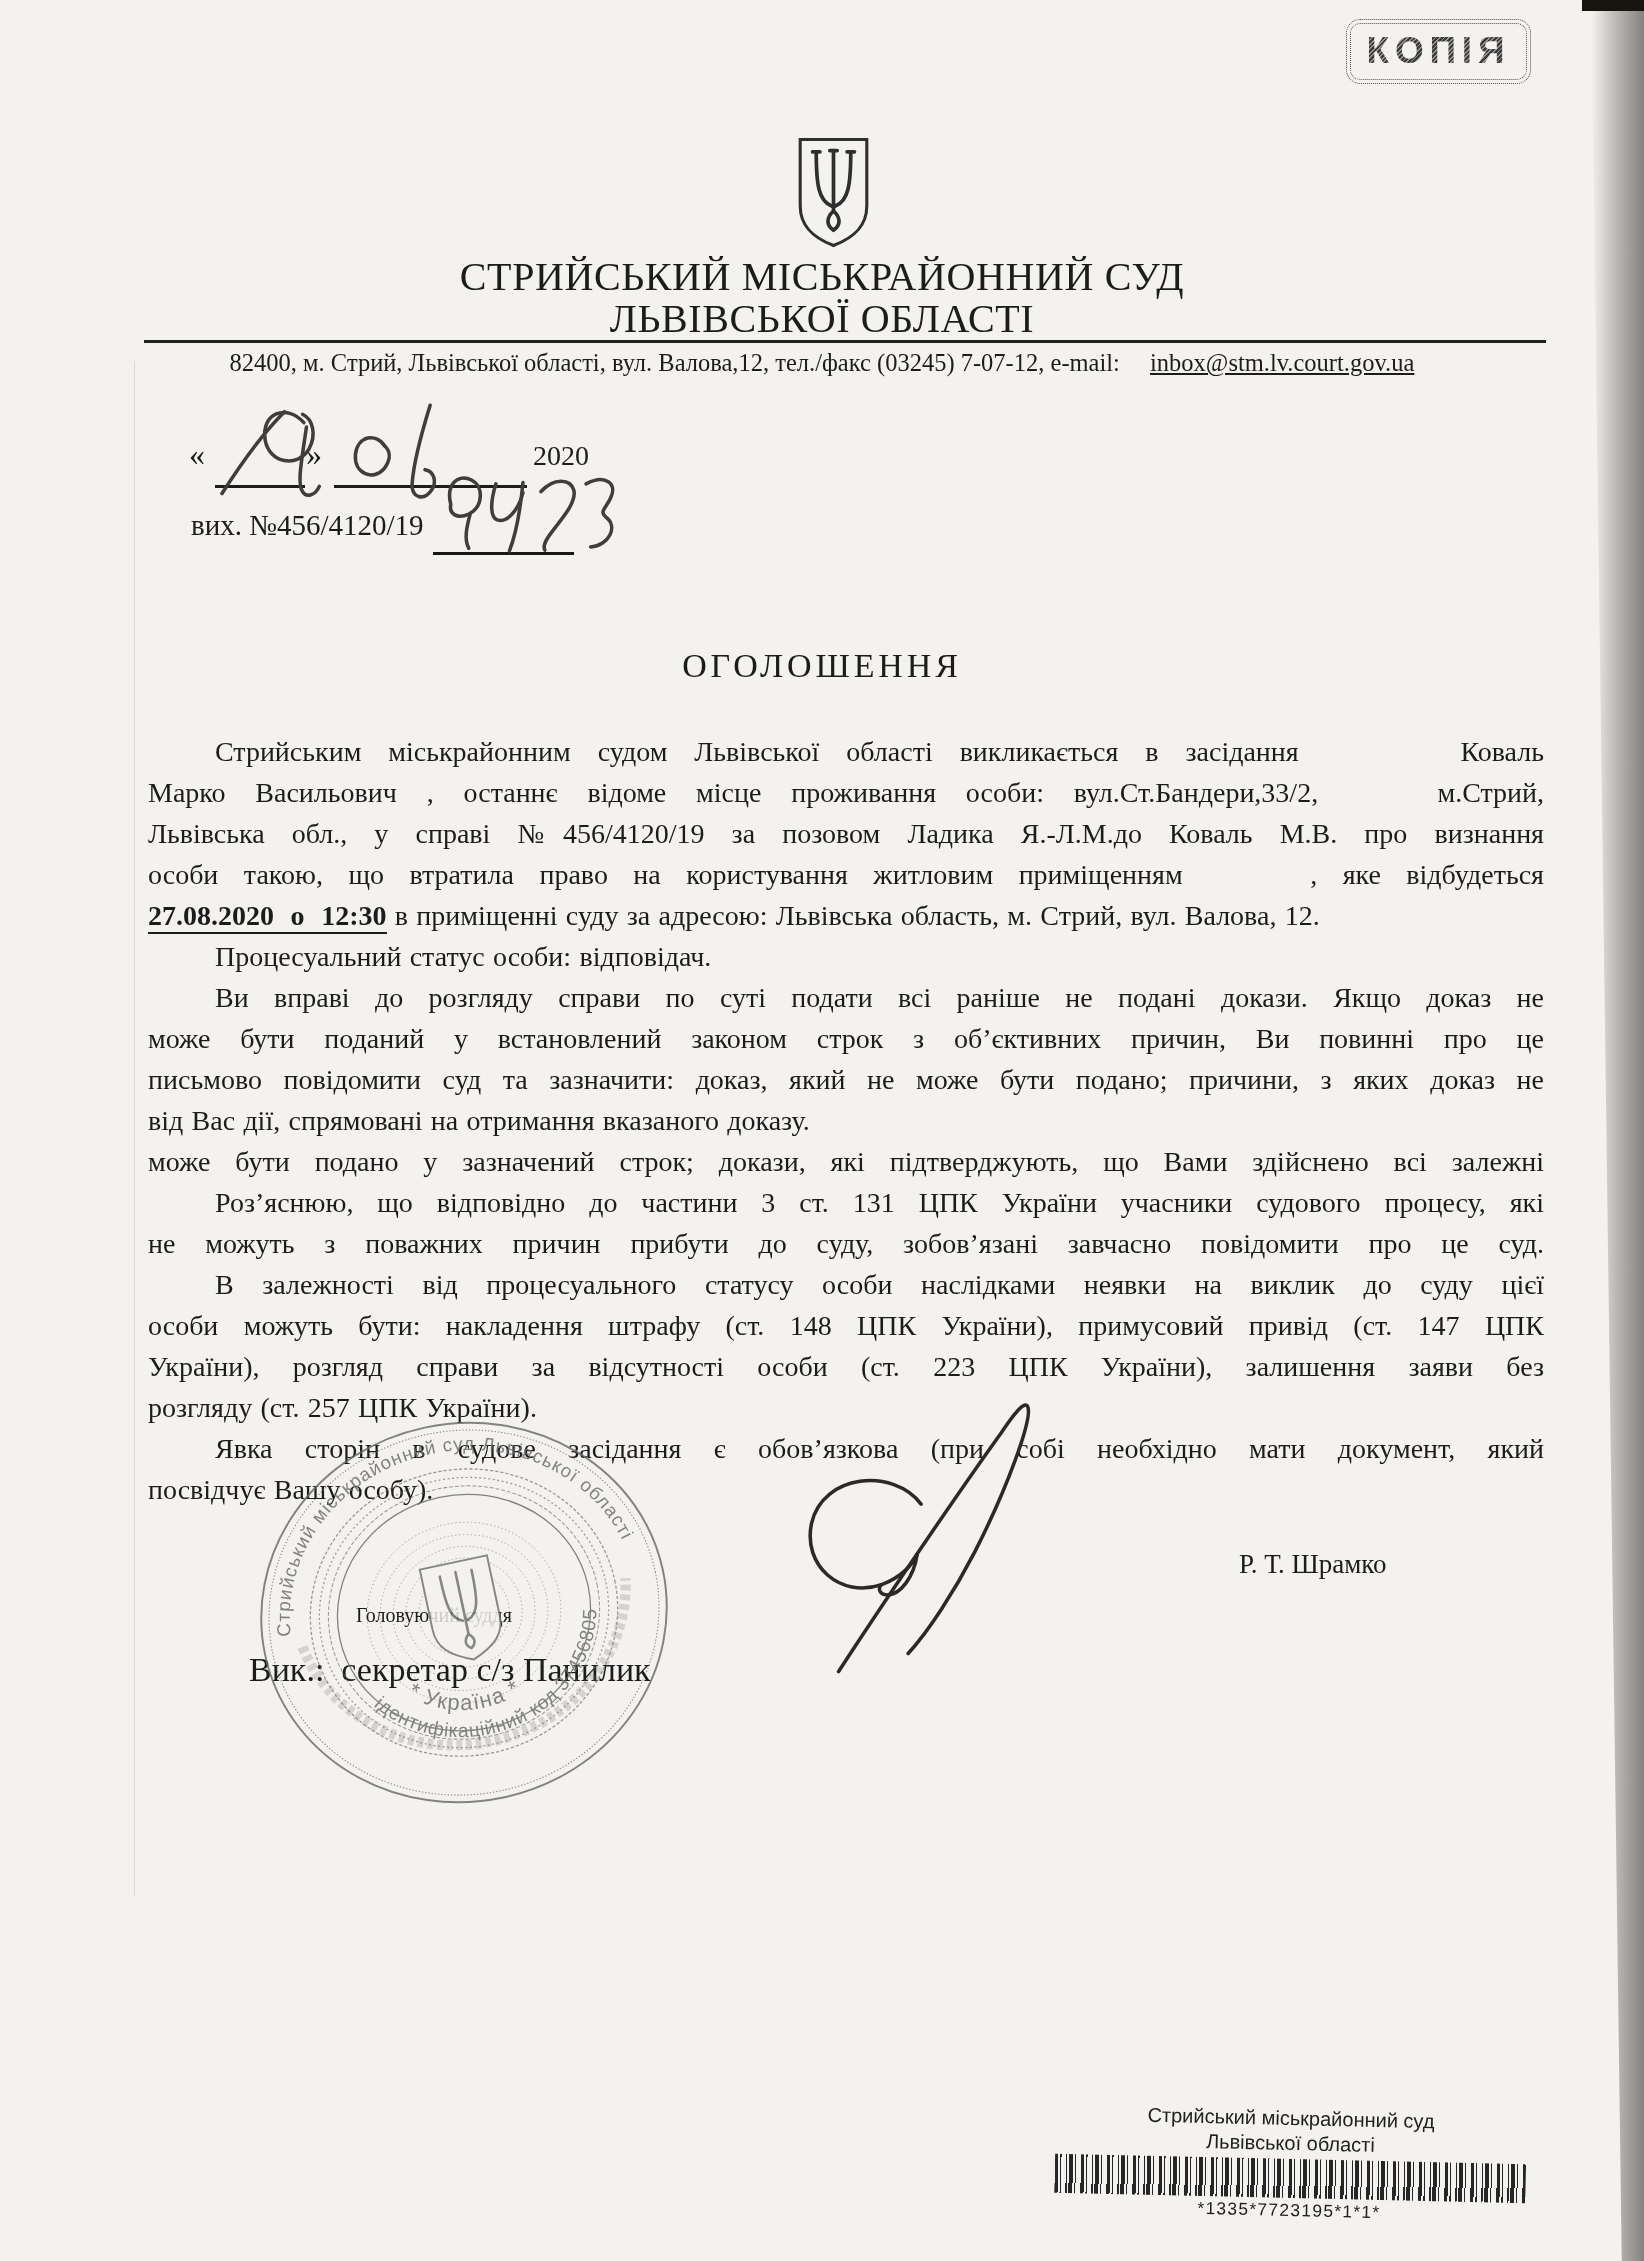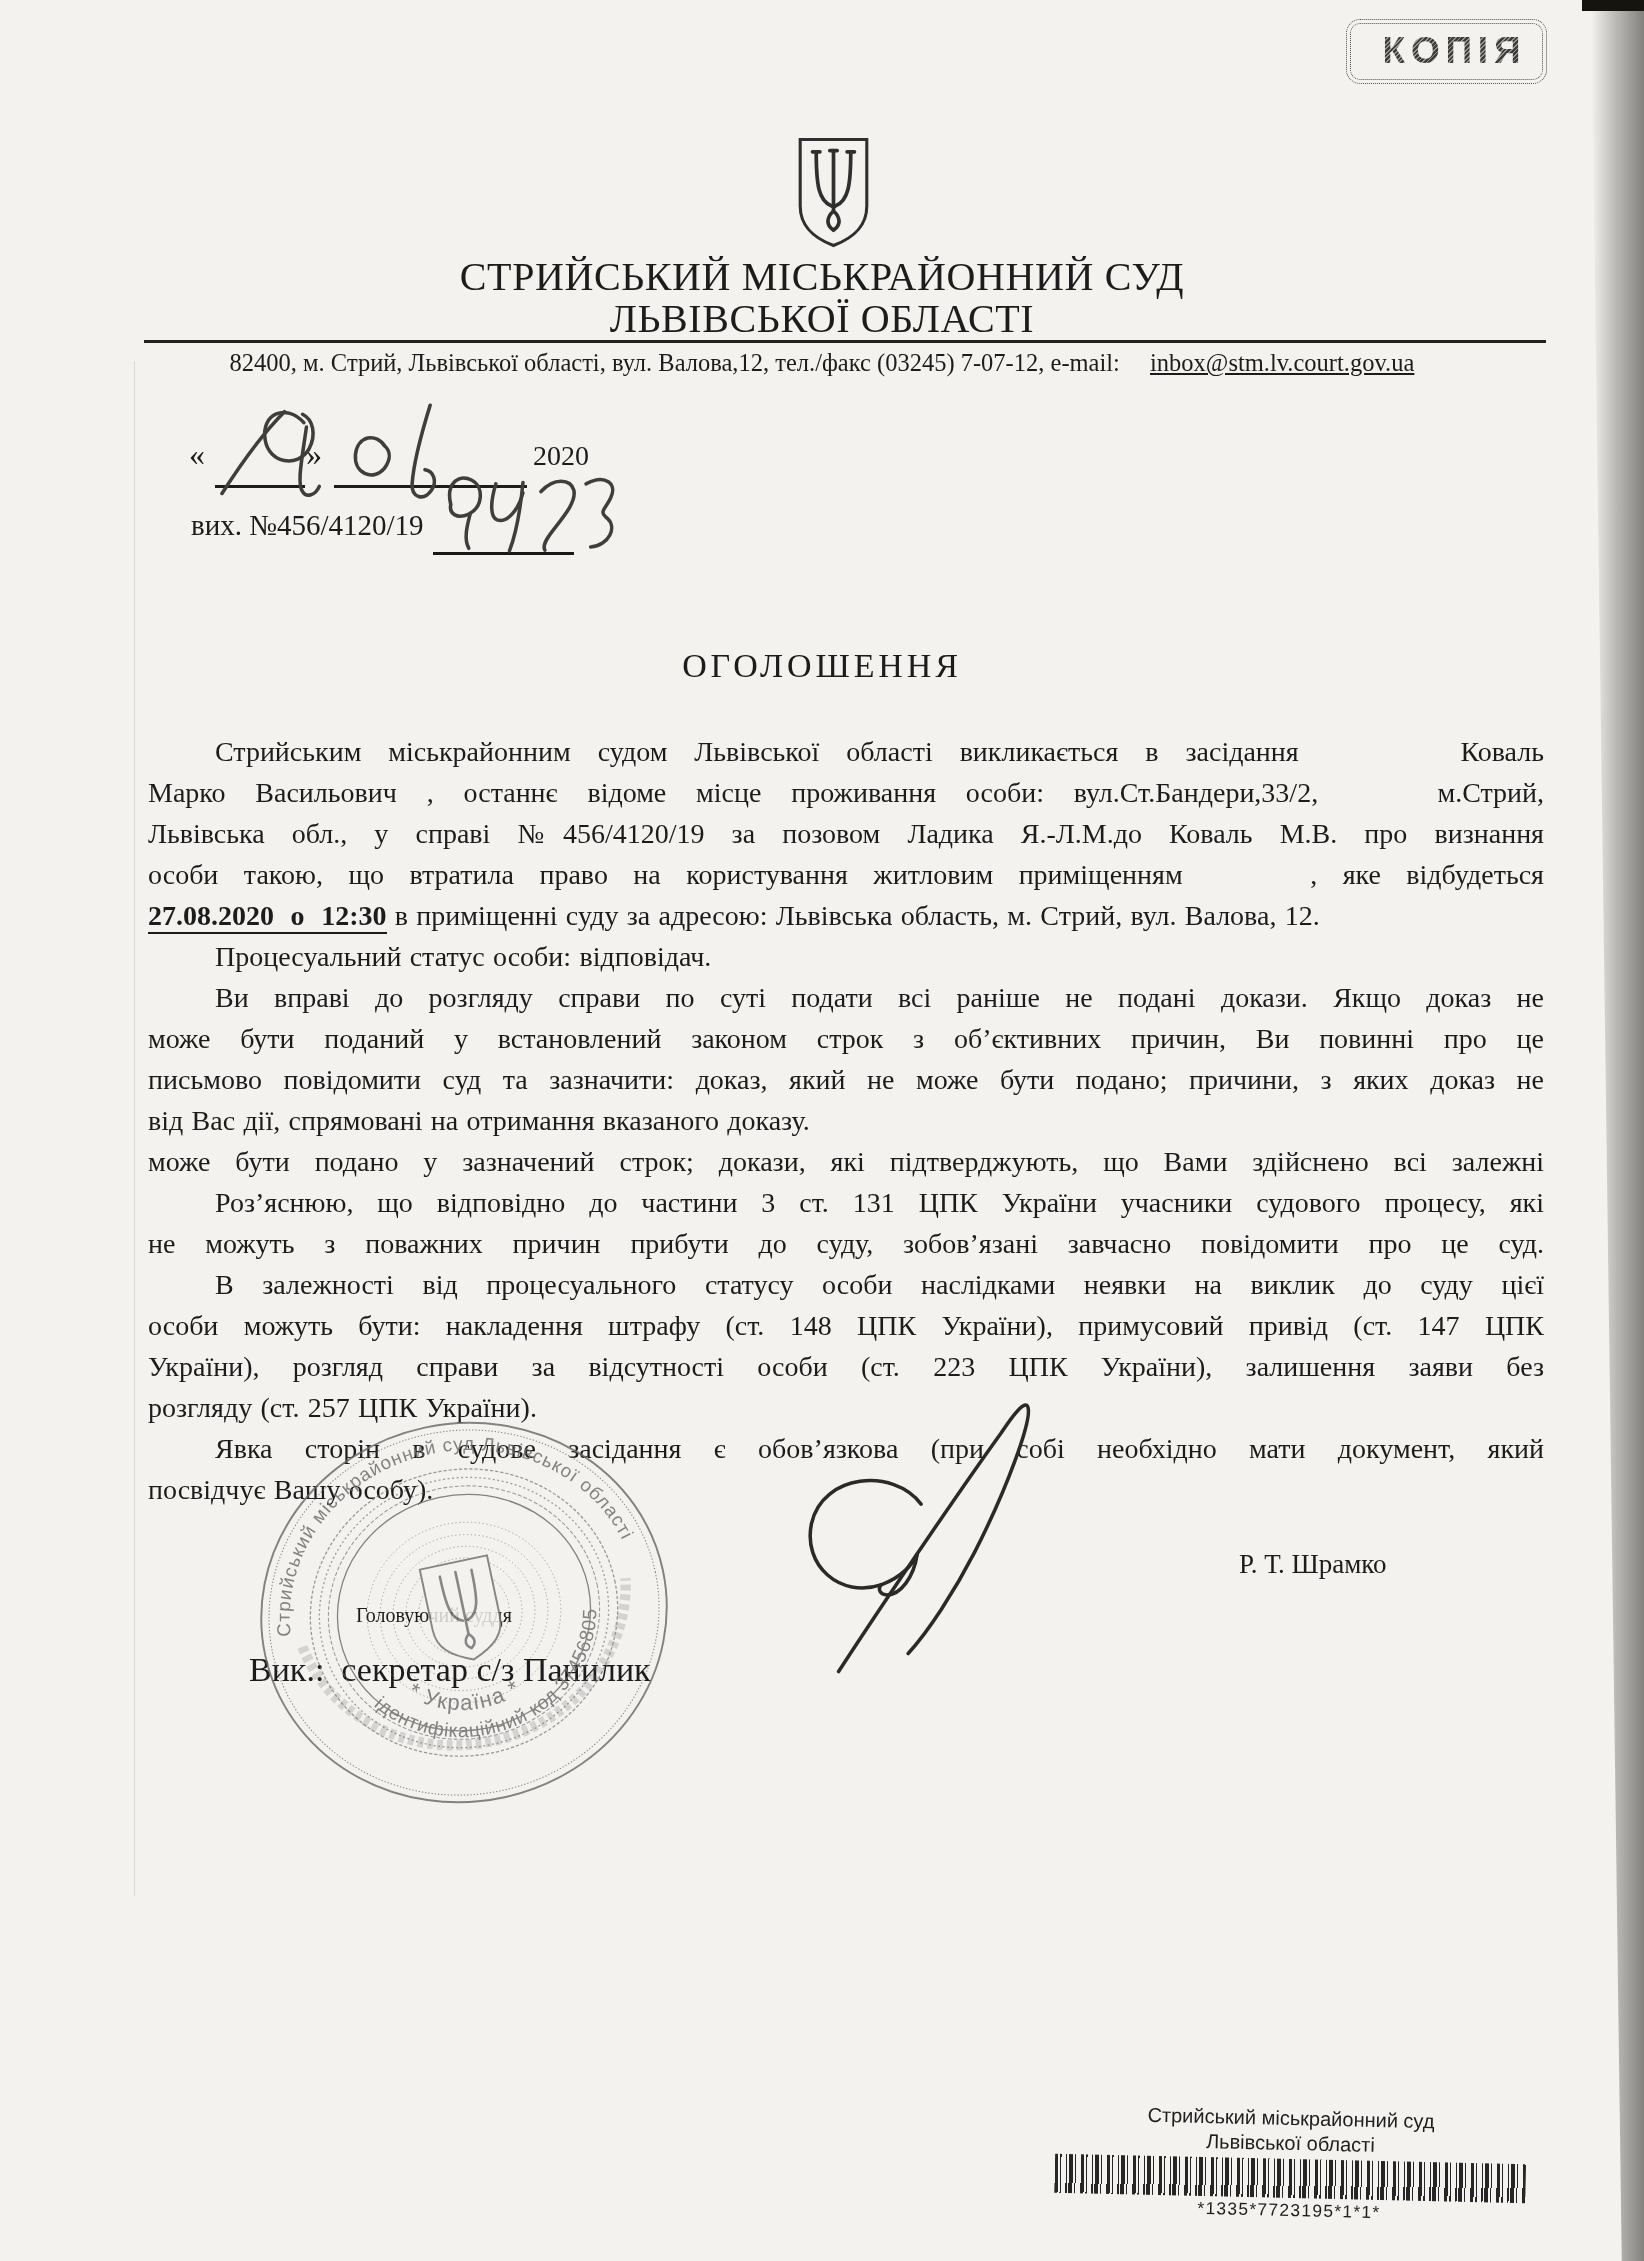--- a/index.html
+++ b/index.html
@@ -9,21 +9,21 @@
   .edge-band{position:absolute;top:0;right:0;width:53px;height:100%;
      background:linear-gradient(to right,rgba(95,92,88,0) 0%,rgba(95,92,88,.34) 42%,rgba(62,60,56,.62) 100%);
      clip-path:polygon(0% 0%,100% 0%,100% 100%,58% 100%);}
   .corner-dark{position:absolute;top:0;right:0;width:62px;height:11px;background:#16140f;}
   .fold-line{position:absolute;left:134px;top:361px;width:1.3px;height:1535px;background:rgba(110,106,100,.18);}
 
   
   .copy-stamp{position:absolute;left:1350px;top:23px;padding:6.4px 15.5px;border:1.9px dotted #4d4d4d;
      border-radius:10.3px;outline:1.9px dotted #4d4d4d;outline-offset:3.2px;}
   .copy-stamp span{font-family:"Liberation Sans",sans-serif;font-weight:bold;font-size:37px;
-     letter-spacing:5.8px;color:#474747;margin-left:16px;}
+     letter-spacing:5.8px;color:#474747;}
   @supports (-webkit-background-clip: text){
     .copy-stamp span{background:repeating-linear-gradient(135deg,#3c3c3c 0 1.9px,#969490 1.9px 3.2px);
       -webkit-background-clip:text;background-clip:text;-webkit-text-fill-color:transparent;color:transparent;}
   }
 
   .emblem{position:absolute;left:796px;top:137px;}
   .court-line1{position:absolute;left:0;top:253px;width:1644px;text-align:center;font-size:40px;letter-spacing:0.6px;}
   .court-line2{position:absolute;left:0;top:295px;width:1644px;text-align:center;font-size:40px;letter-spacing:0.6px;}
   .head-rule{position:absolute;left:144px;top:340px;width:1402px;height:2.6px;background:#222;}
   .address{position:absolute;left:0;top:349px;width:1644px;text-align:center;font-size:24.5px;}

